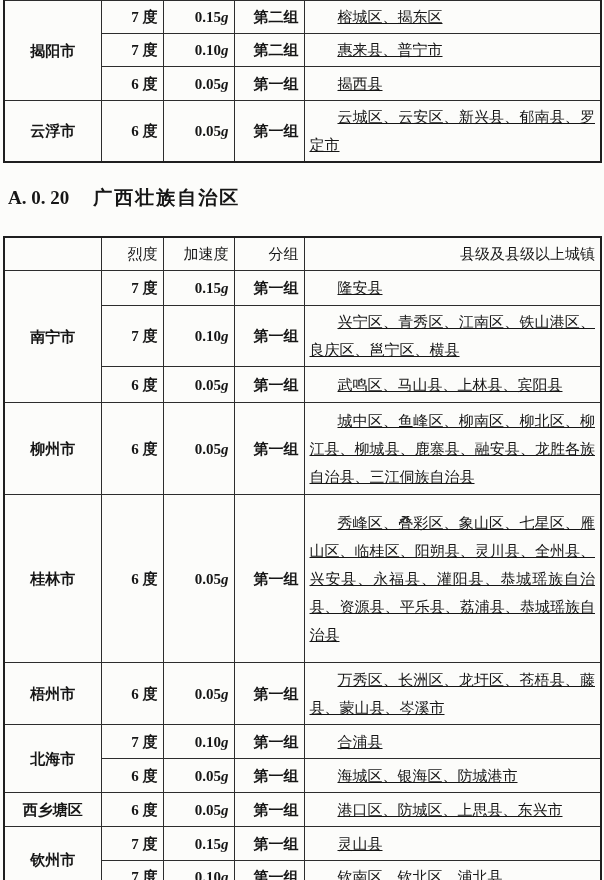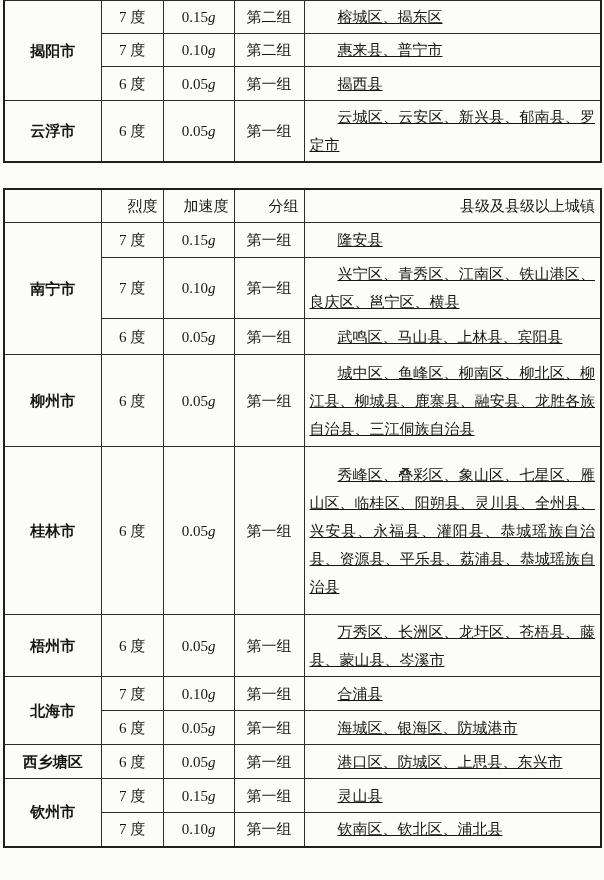--- a/index.html
+++ b/index.html
@@ -21,21 +21,21 @@
     border:1px solid #2d2d2d;
     font-size:15px;
     padding:2px 5px;
     vertical-align:middle;
     line-height:28px;
   }
   table.t1 { border:2px solid #1f1f1f; border-top:0; }
   table.t2 { border:2px solid #1f1f1f; }
   td.noTop { border-top:0; }
   td.city   { text-align:center;font-weight:bold; }
-  td.c      { text-align:center; white-space:nowrap; }
+  td.c      { text-align:right; white-space:nowrap;font-weight:bold; }
   td.towns  {
     text-align:justify;
     padding:3px 8px;
     text-indent:28px;
     line-height:29px;
     text-decoration:underline;
   }
   td.hdr { text-align:right; }
   .g { font-style:italic; }
   .heading {
@@ -86,20 +86,23 @@
       <tr style="height:60px">
         <td class="city">云浮市</td>
         <td class="c">6 度</td>
         <td class="c"><span>0.05</span><span class="g">g</span></td>
         <td class="c">第一组</td>
         <td class="towns">云城区、云安区、新兴县、郁南县、罗定市</td>
       </tr>
     </tbody>
   </table>
 
+  <div class="heading">
+    <span class="hnum">A. 0. 20</span><span class="htitle">广西壮族自治区</span>
+  </div>
 
   <table class="tbl t2">
     <colgroup>
       <col style="width:97px">
         <col style="width:62px">
         <col style="width:71px">
         <col style="width:70px">
         <col style="width:297px">
     </colgroup>
     <tbody>

